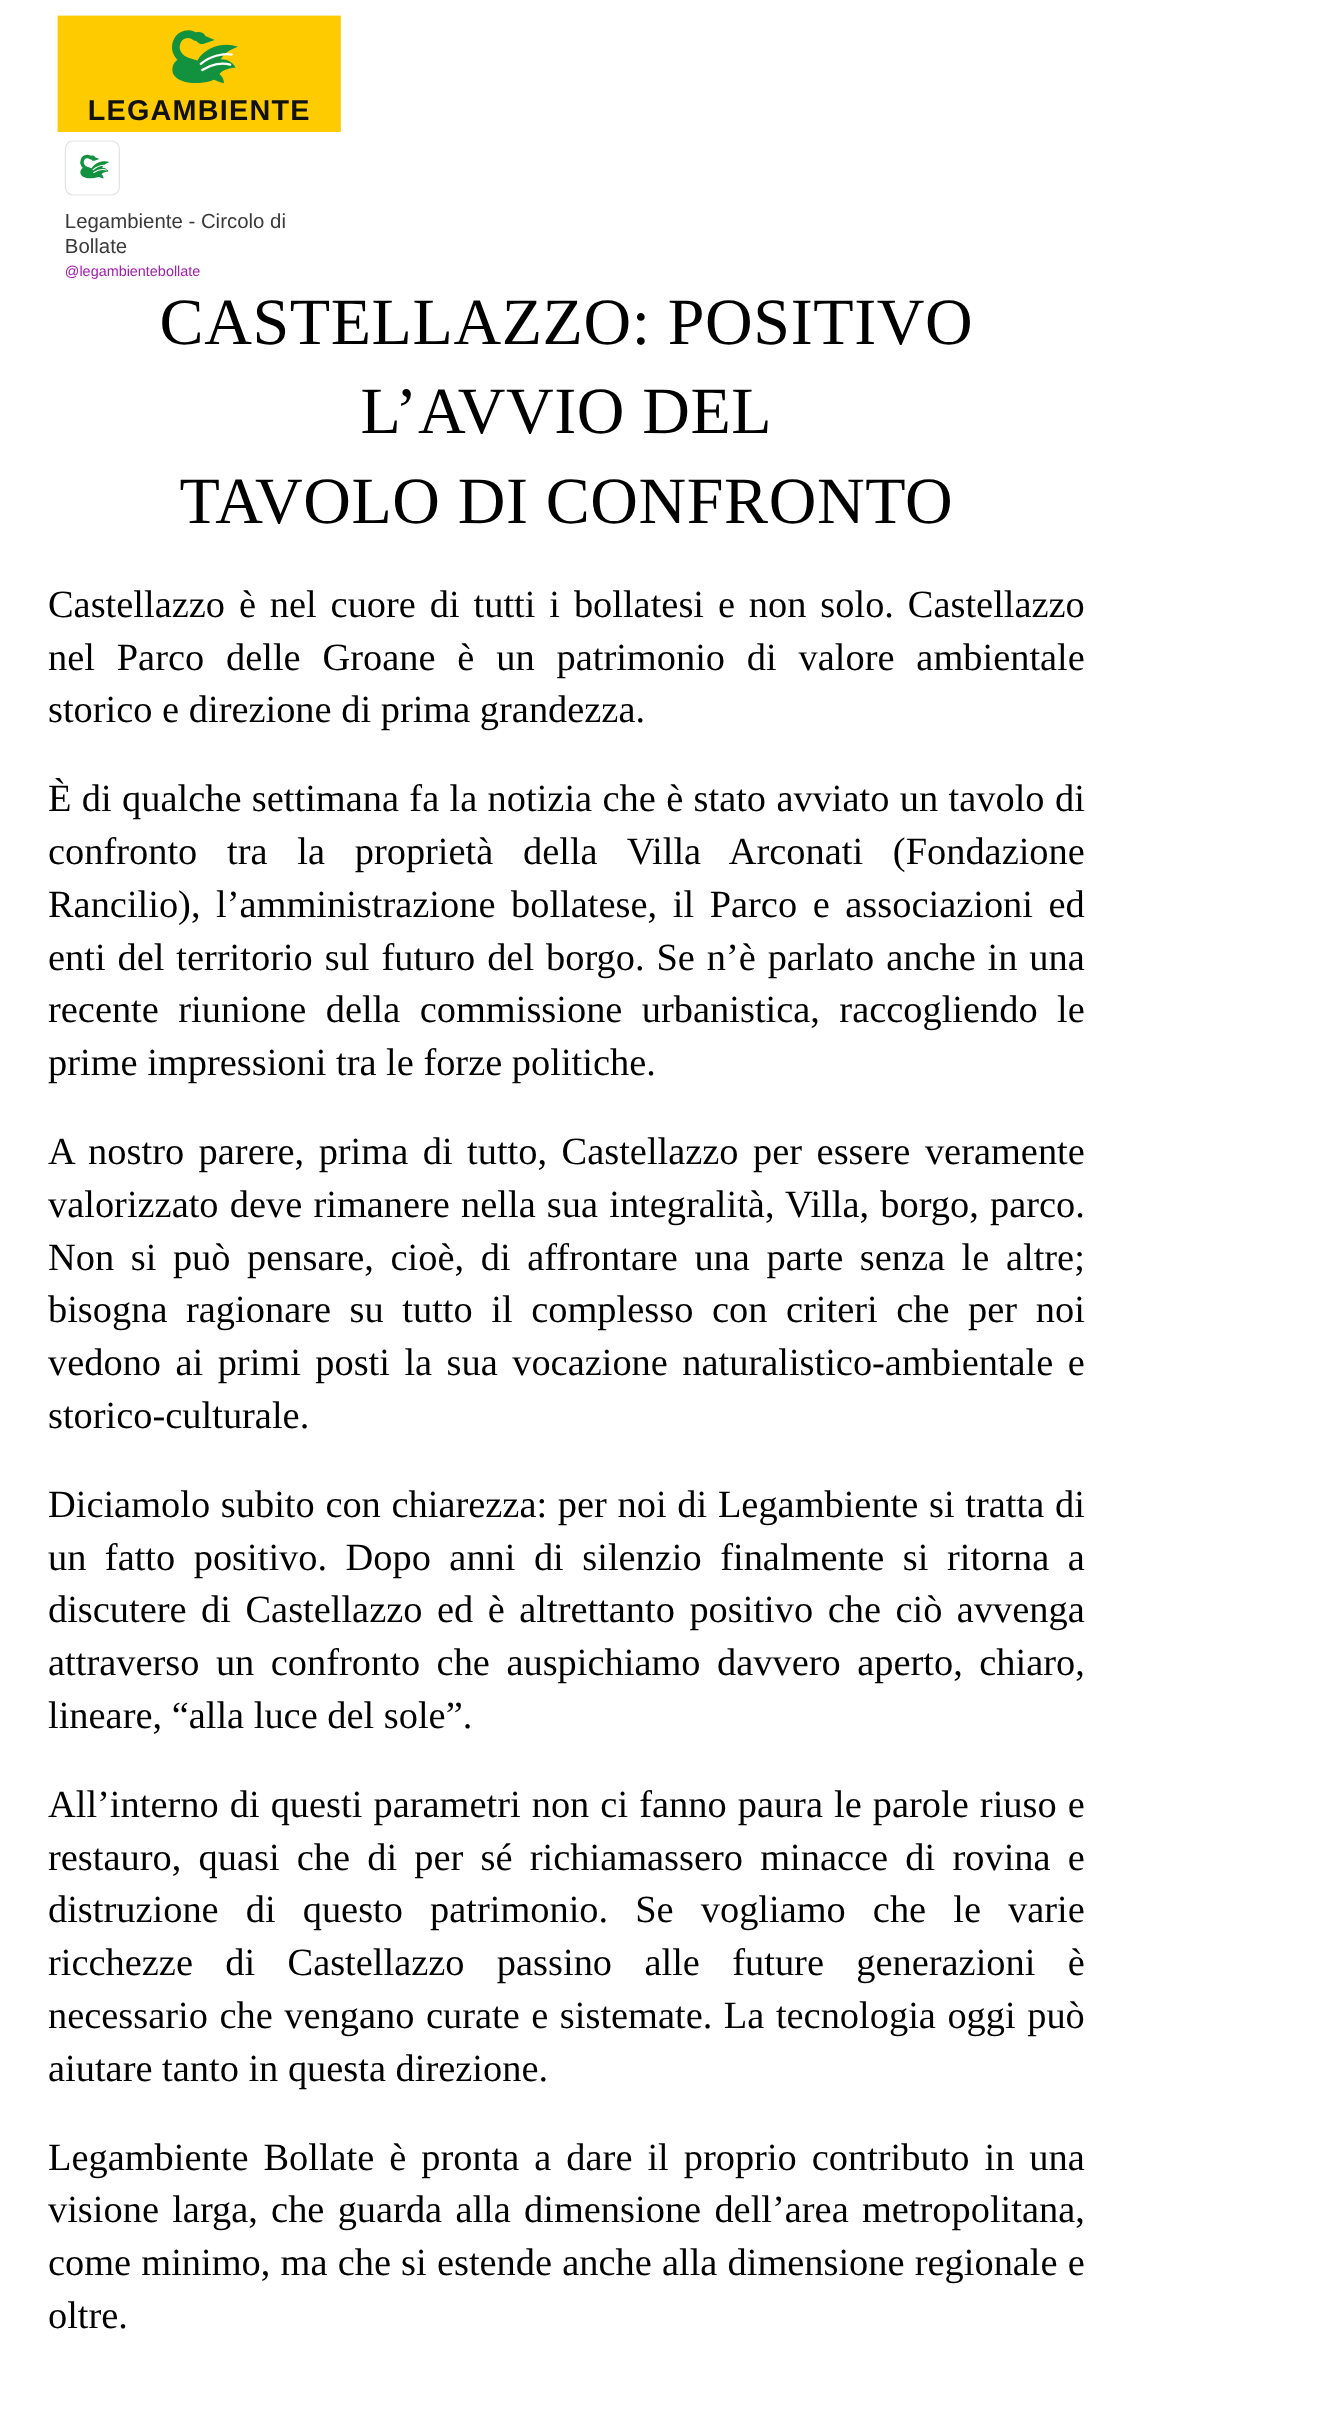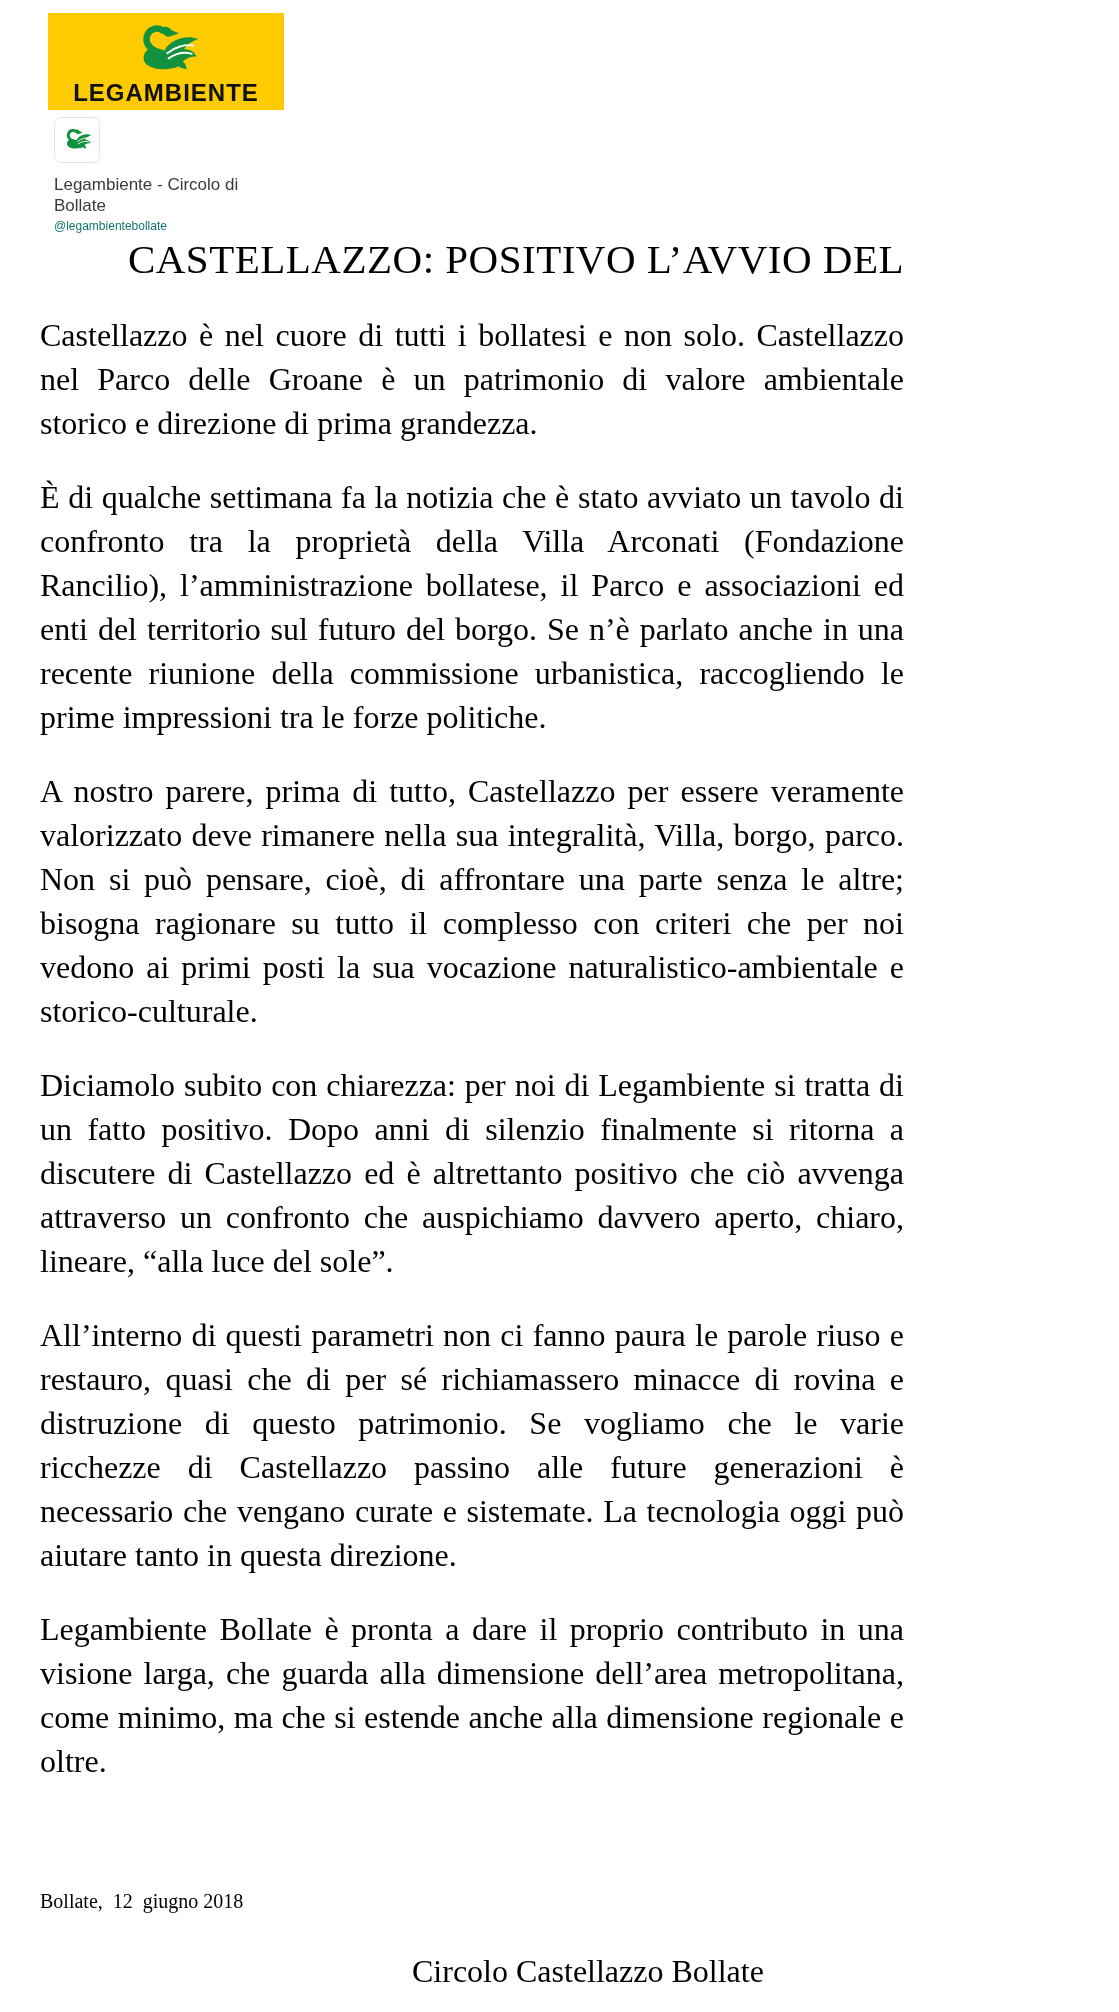--- a/index.html
+++ b/index.html
@@ -31,29 +31,29 @@
     flex-direction:column;
   }
   .fb-avatar{
     width:46px;height:46px;flex:0 0 auto;
     border:1px solid #e3e3e3;border-radius:7px;background:#fff;
     display:flex;align-items:center;justify-content:center;box-sizing:border-box;
   }
   .fb-avatar svg{width:36px;height:26px;}
   .fb-names{font-family:"Liberation Sans", sans-serif;}
   .fb-name{font-size:17px;line-height:1.25;color:#3a3a3a;}
-  .fb-handle{font-size:12px;color:#0f766e;margin-top:2px;}
+  .fb-handle{font-size:12px;color:#a21caf;margin-top:2px;}
   
   .doc{
     position:absolute;top:0;left:40px;right:38px;
     padding-top:232px;
   }
   h1.title{
-    margin:0;font-weight:normal;font-size:41px;line-height:1.35;
-    text-align:right;letter-spacing:0.5px;
+    margin:0;font-weight:normal;font-size:55px;line-height:1.35;
+    text-align:center;letter-spacing:0.5px;
   }
   .doc p{
     margin:0 0 30px 0;
     font-size:32px;line-height:44px;
     text-align:justify;
   }
   .doc p.first{margin-top:26px;}
   .date-line{
     margin-top:96px;font-size:20px;line-height:44px;white-space:pre-wrap;
   }
@@ -95,21 +95,21 @@
       </div>
       <div class="fb-names">
         <div class="fb-name">Legambiente - Circolo di</div>
         <div class="fb-name">Bollate</div>
         <div class="fb-handle">@legambientebollate</div>
       </div>
     </div>
   </header>
 
   <main class="doc">
-    <h1 class="title"><span>CASTELLAZZO: POSITIVO L’AVVIO DEL</span><br></h1>
+    <h1 class="title"><span>CASTELLAZZO: POSITIVO L’AVVIO DEL</span><br><span>TAVOLO DI CONFRONTO</span></h1>
 
     <p class="first">Castellazzo è nel cuore di tutti i bollatesi e non solo. Castellazzo nel Parco delle Groane è un patrimonio di valore ambientale storico e direzione di prima grandezza.</p>
     <p>È di qualche settimana fa la notizia che è stato avviato un tavolo di confronto tra la proprietà della Villa Arconati (Fondazione Rancilio), l’amministrazione bollatese, il Parco e associazioni ed enti del territorio sul futuro del borgo. Se n’è parlato anche in una recente riunione della commissione urbanistica, raccogliendo le prime impressioni tra le forze politiche.</p>
     <p>A nostro parere, prima di tutto, Castellazzo per essere veramente valorizzato deve rimanere nella sua integralità, Villa, borgo, parco. Non si può pensare, cioè, di affrontare una parte senza le altre; bisogna ragionare su tutto il complesso con criteri che per noi vedono ai primi posti la sua vocazione naturalistico-ambientale e storico-culturale.</p>
     <p>Diciamolo subito con chiarezza: per noi di Legambiente si tratta di un fatto positivo. Dopo anni di silenzio finalmente si ritorna a discutere di Castellazzo ed è altrettanto positivo che ciò avvenga attraverso un confronto che auspichiamo davvero aperto, chiaro, lineare, “alla luce del sole”.</p>
     <p>All’interno di questi parametri non ci fanno paura le parole riuso e restauro, quasi che di per sé richiamassero minacce di rovina e distruzione di questo patrimonio. Se vogliamo che le  varie ricchezze di Castellazzo passino alle future generazioni è necessario che vengano curate e sistemate. La tecnologia oggi può aiutare tanto in questa direzione.</p>
     <p>Legambiente Bollate è pronta a dare il proprio contributo in una visione larga, che guarda alla dimensione dell’area metropolitana, come minimo, ma che si estende anche alla dimensione regionale e oltre.</p>
 
     <div class="date-line">Bollate,  12  giugno 2018</div>
     <div class="signature">Circolo Castellazzo Bollate</div>

